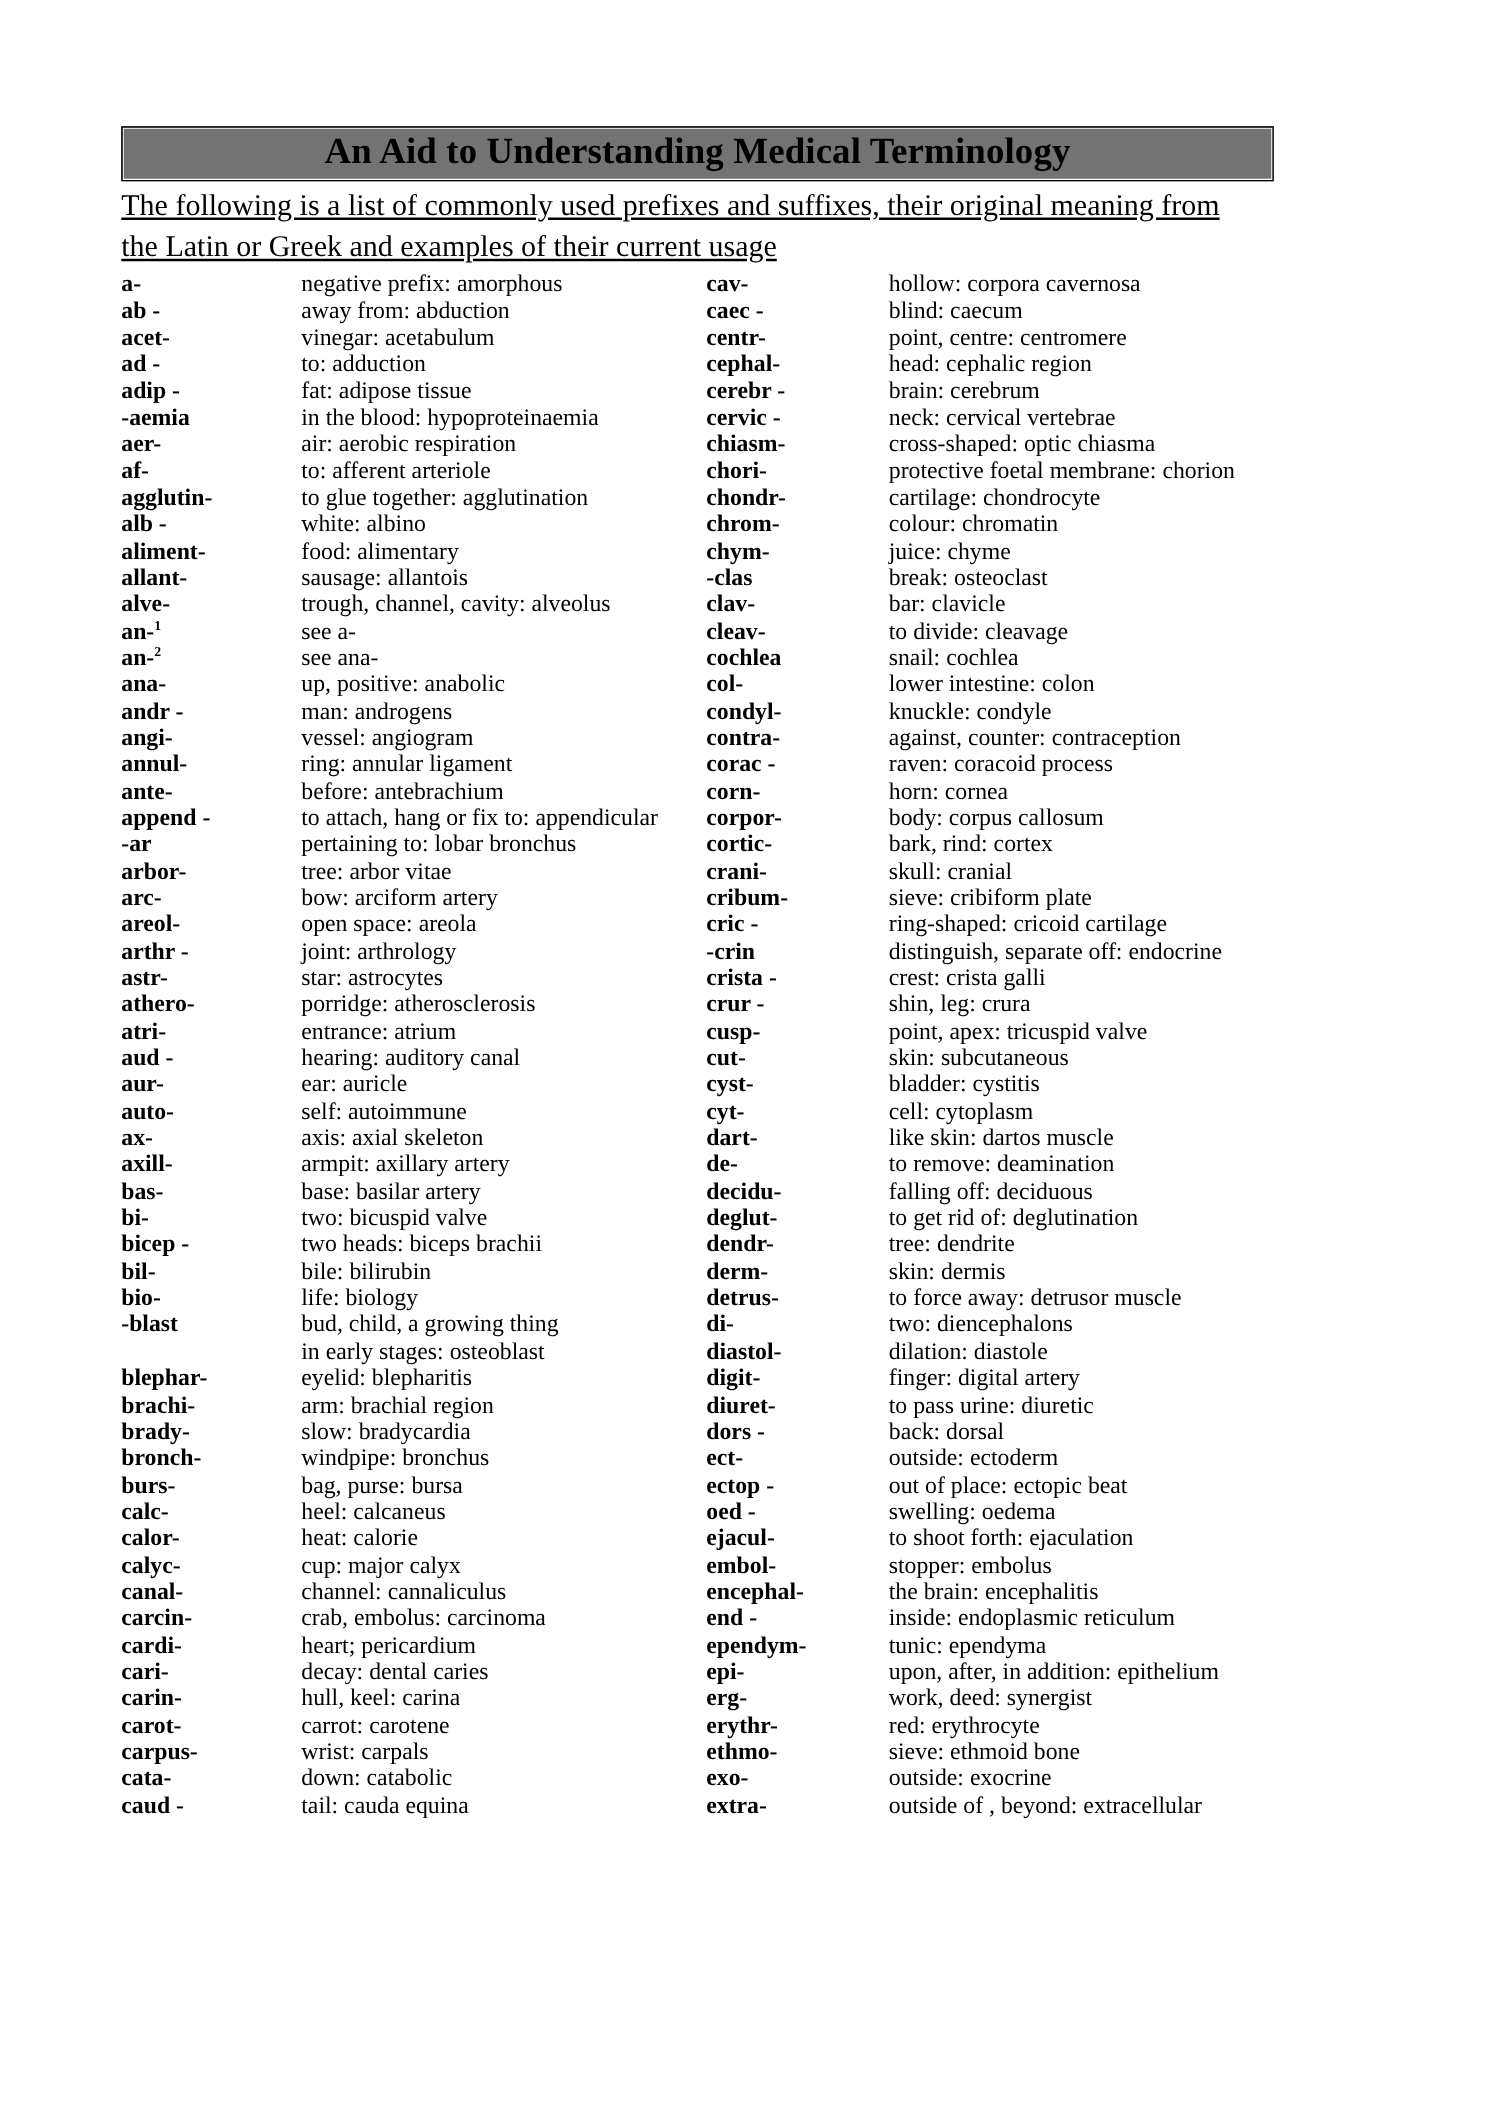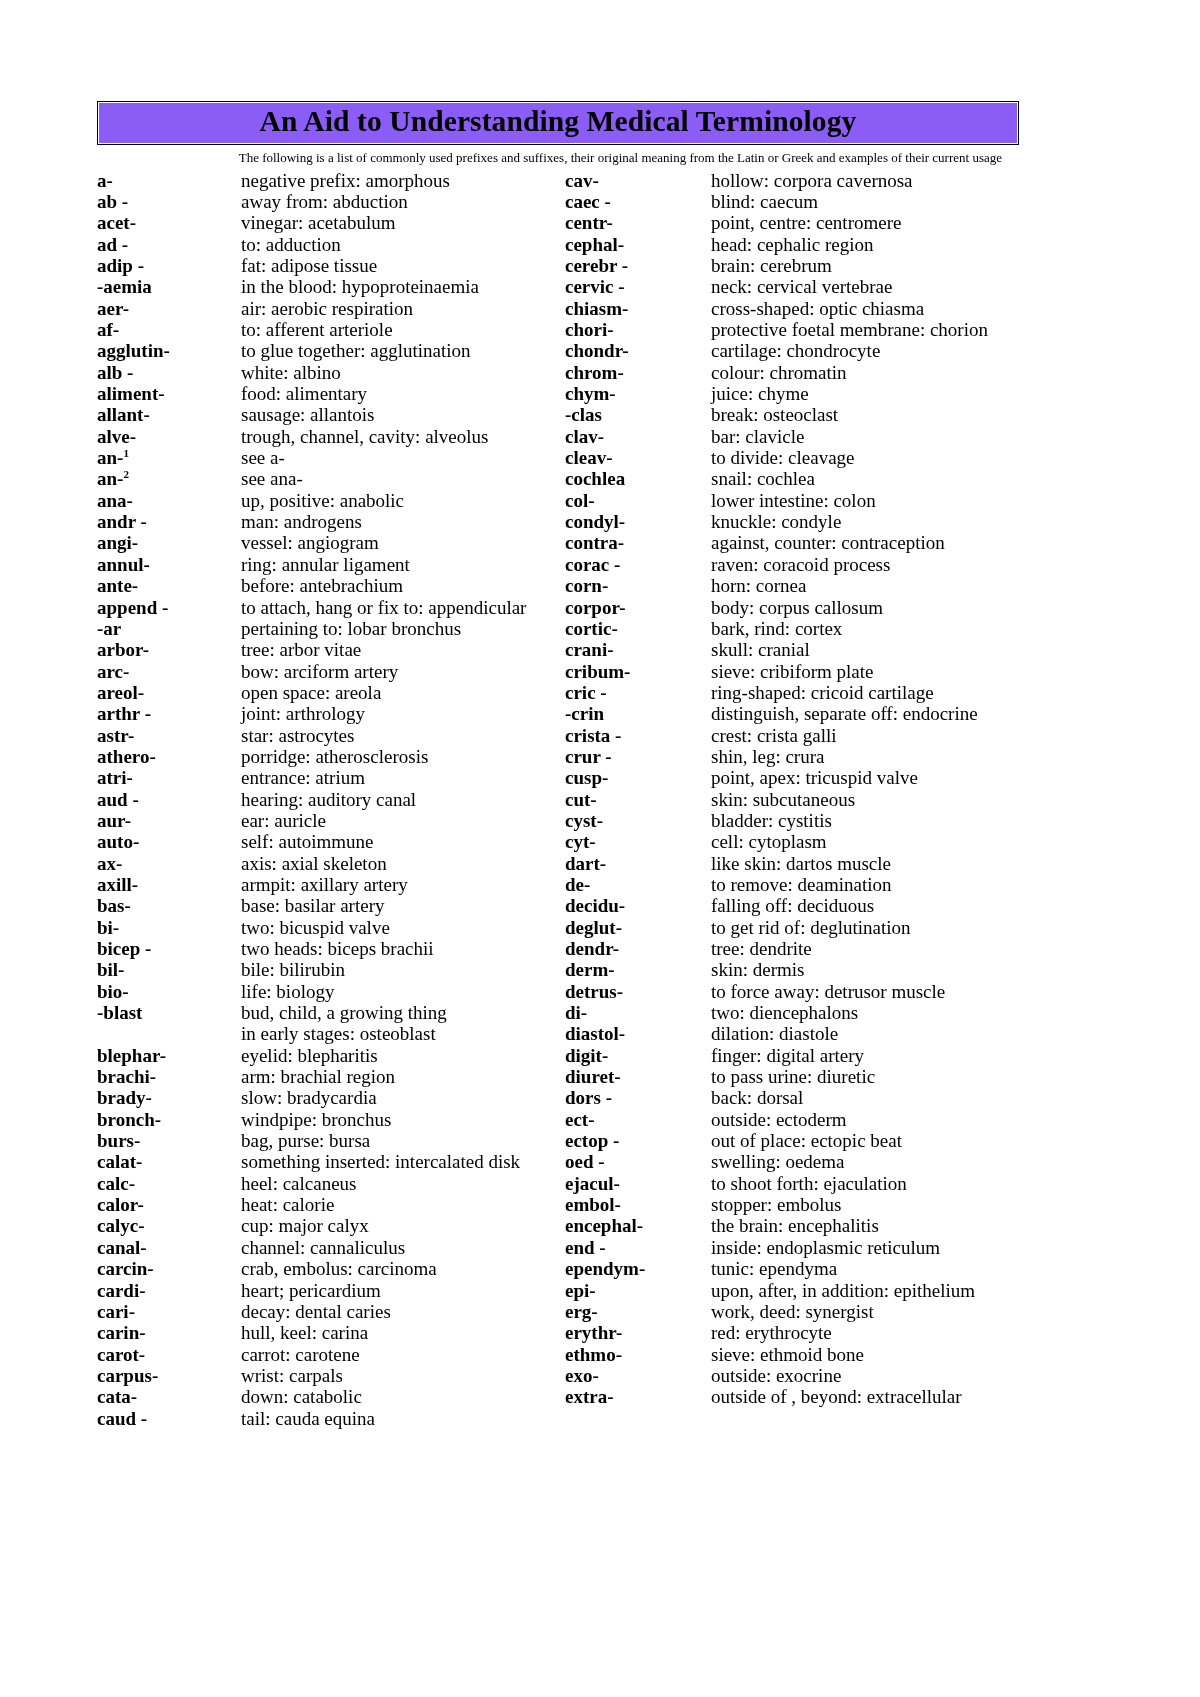--- a/index.html
+++ b/index.html
@@ -25,42 +25,43 @@
     position: absolute;
     left: 97px;
     top: 101px;
     width: 922px;
   }
   .title-box {
     border: 1.5px solid #000;
     padding: 3px 0 6px 0;
     box-sizing: border-box;
     width: 100%;
-    background: #8b5cf6;
+    background: #737373;
     box-shadow: 0 0 0 1px #fff inset;
   }
   .title-box-inner {
     border: 0;
     text-align: center;
   }
   .doc-title {
     font-size: 29.5px;
     font-weight: bold;
     letter-spacing: 0.1px;
     line-height: 1.12;
     text-align: center;
     margin: 0;
   }
   .intro {
-    font-size: 13px;
+    font-size: 24px;
     line-height: 1.355;
     margin-top: 4px;
     margin-bottom: 0;
-    text-align: right;
+    text-align: left;
     width: 905px;
+    text-decoration: underline;
   }
   .columns {
     display: flex;
     flex-direction: row;
     margin-top: 4px;
     width: 100%;
   }
   .col {
     display: block;
   }
@@ -289,24 +290,20 @@
           </div>
           <div class="entry">
             <span class="term">bronch-</span>
             <span class="def">windpipe: bronchus</span>
           </div>
           <div class="entry">
             <span class="term">burs-</span>
             <span class="def">bag, purse: bursa</span>
           </div>
           <div class="entry">
-            <span class="term">calat-</span>
-            <span class="def">something inserted: intercalated disk</span>
-          </div>
-          <div class="entry">
             <span class="term">calc-</span>
             <span class="def">heel: calcaneus</span>
           </div>
           <div class="entry">
             <span class="term">calor-</span>
             <span class="def">heat: calorie</span>
           </div>
           <div class="entry">
             <span class="term">calyc-</span>
             <span class="def">cup: major calyx</span>

